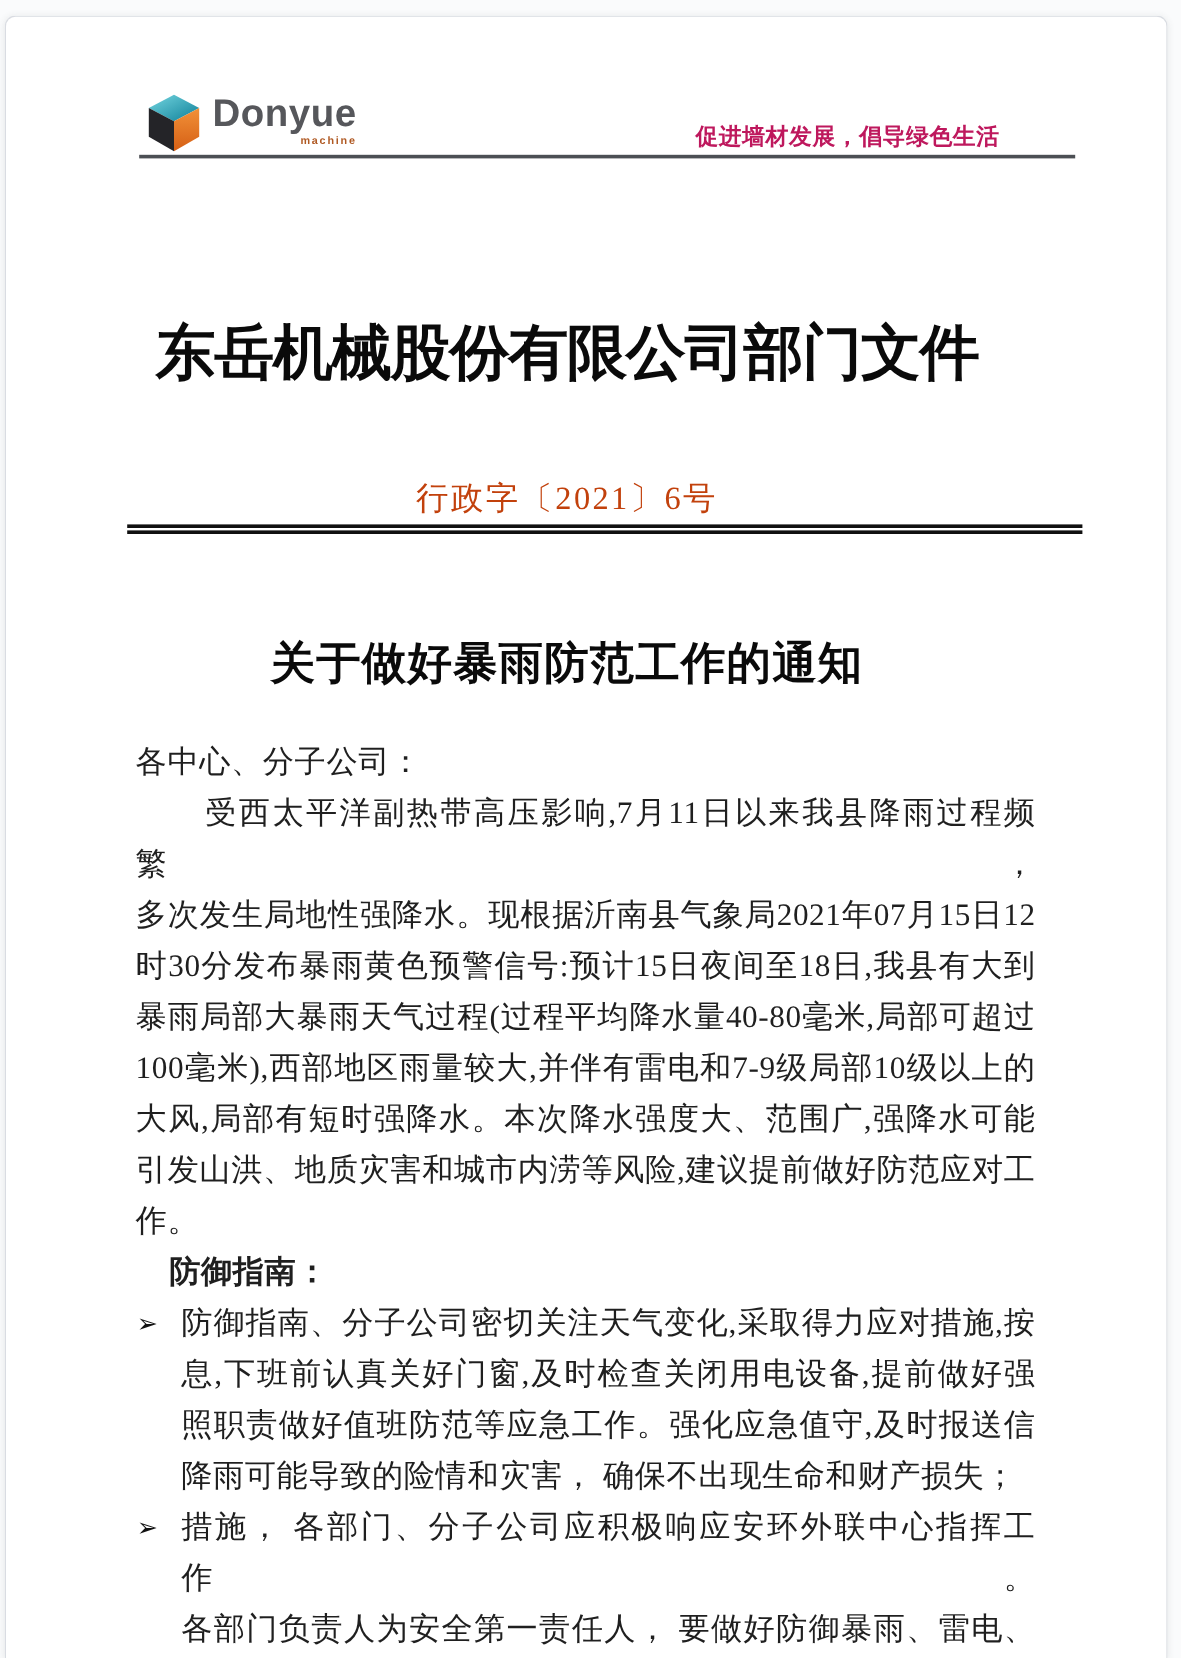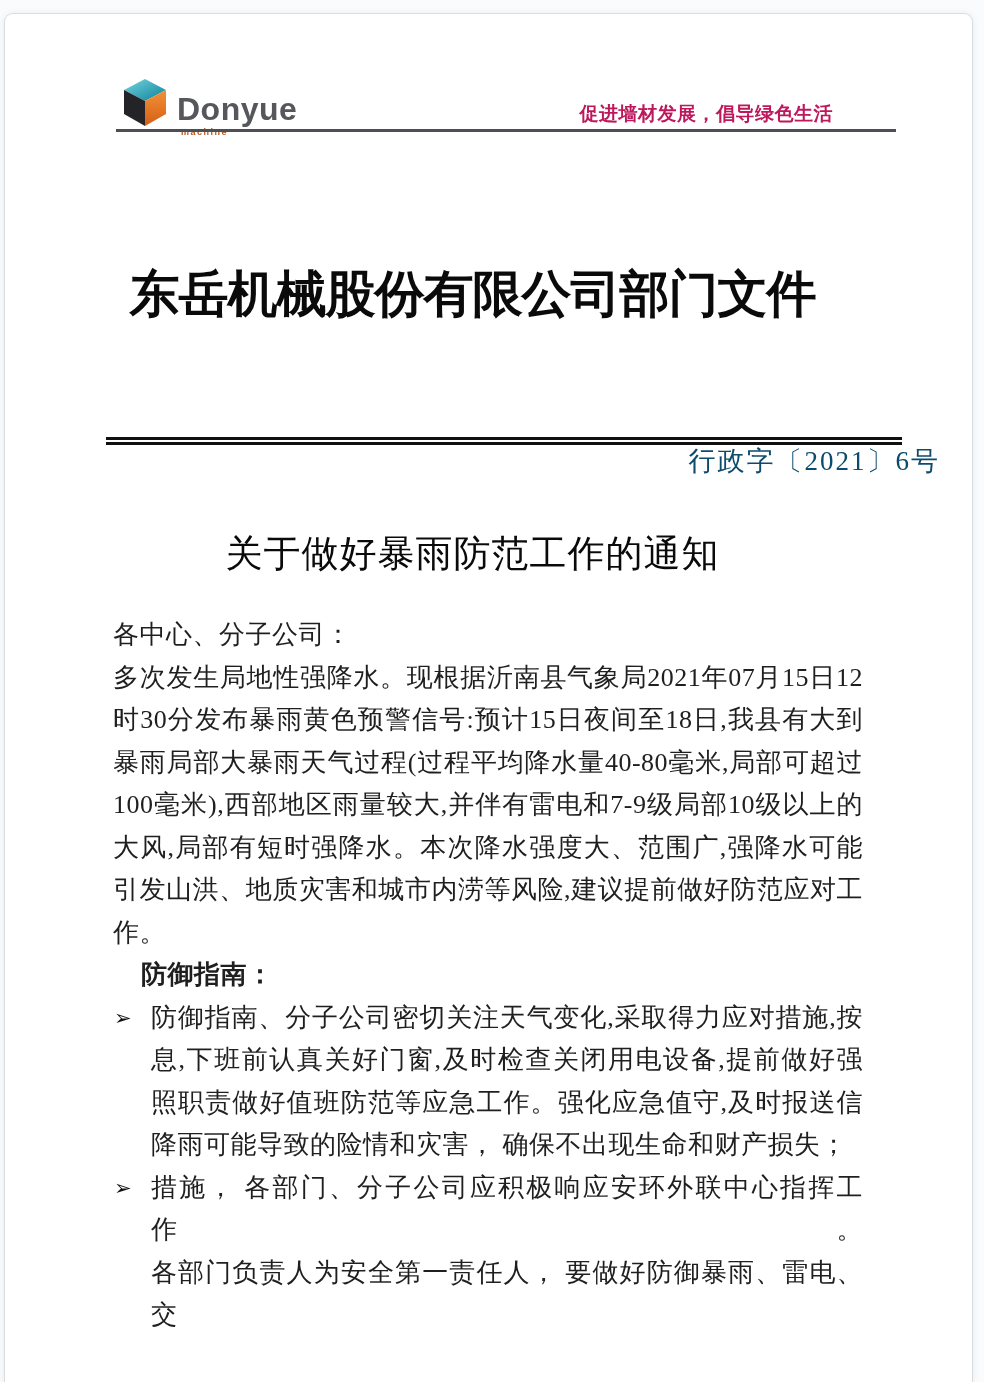--- a/index.html
+++ b/index.html
@@ -12,44 +12,44 @@
     position:absolute;left:4px;top:13px;width:969px;height:1369px;
     background:#ffffff;
     border:1px solid #d9dce2;border-bottom:none;
     border-radius:9px 9px 0 0;
     box-shadow:0 1px 6px rgba(60,64,67,.10);
     box-sizing:border-box;
   }
   
   .logo{position:absolute;left:117px;top:64px;display:flex;align-items:flex-start;}
   .logo-text{margin-left:9px;font-family:"Liberation Sans", sans-serif;}
-  .brand{font-size:32px;font-weight:bold;color:#56575b;line-height:1;margin-top:15px;letter-spacing:.5px;}
-  .brand-sub{font-size:9px;font-weight:bold;color:#b05a24;letter-spacing:1.5px;margin-top:2px;margin-left:4px;}
+  .brand{font-size:32px;font-weight:bold;color:#56575b;line-height:1;letter-spacing:.5px;}
+  .brand-sub{font-size:9px;font-weight:bold;color:#b05a24;letter-spacing:1.5px;margin-top:2px;margin-left:4px;text-align:right;}
   .tagline{
     position:absolute;top:87px;right:139px;
     font-family:"Liberation Sans", sans-serif;
     font-size:19px;font-weight:bold;color:#be185d;letter-spacing:.5px;
   }
   .header-rule{position:absolute;top:115px;left:111px;width:780px;height:3px;background:#4c4f54;}
   
   .doc-title{
     position:absolute;top:250px;left:0;width:935px;text-align:center;
     font-size:50px;font-weight:bold;color:#0a0a0a;letter-spacing:-1px;line-height:1.2;
   }
   .doc-number{
-    position:absolute;top:383px;left:0;width:935px;text-align:right;
-    font-size:27px;color:#0c4a6e;letter-spacing:2px;margin-top:46px;
+    position:absolute;top:383px;left:0;width:935px;text-align:center;
+    font-size:27px;color:#c2410c;letter-spacing:2px;
   }
   .thick-rule{
     position:absolute;top:423px;left:101px;width:796px;height:8px;
     border-top:3px solid #101010;border-bottom:3px solid #101010;box-sizing:border-box;
   }
   .notice-title{
     position:absolute;top:518px;left:0;width:935px;text-align:center;
-    font-size:37px;font-weight:normal;color:#0a0a0a;letter-spacing:1px;line-height:1.2;
+    font-size:37px;font-weight:bold;color:#0a0a0a;letter-spacing:1px;line-height:1.2;
   }
   
   .doc-body{position:absolute;left:108px;top:600px;width:750px;}
   .line{
     font-size:26px;line-height:42.5px;color:#1f1f1f;
     letter-spacing:.5px;
   }
   .line.justify{text-align:justify;text-align-last:justify;}
   .line.indent{text-indent:58px;}
   .line.heading{font-weight:bold;padding-left:28px;}
@@ -92,20 +92,21 @@
   <div class="tagline">促进墙材发展，倡导绿色生活</div>
   <div class="header-rule"></div>
 
   <div class="doc-title">东岳机械股份有限公司部门文件</div>
   <div class="doc-number">行政字〔2021〕6号</div>
   <div class="thick-rule"></div>
   <div class="notice-title">关于做好暴雨防范工作的通知</div>
 
   <div class="doc-body">
     <div class="line">各中心、分子公司：</div>
+    <div class="line justify indent">受西太平洋副热带高压影响,7月11日以来我县降雨过程频繁，</div>
     <div class="line justify">多次发生局地性强降水。现根据沂南县气象局2021年07月15日12</div>
     <div class="line justify">时30分发布暴雨黄色预警信号:预计15日夜间至18日,我县有大到</div>
     <div class="line justify">暴雨局部大暴雨天气过程(过程平均降水量40-80毫米,局部可超过</div>
     <div class="line justify">100毫米),西部地区雨量较大,并伴有雷电和7-9级局部10级以上的</div>
     <div class="line justify">大风,局部有短时强降水。本次降水强度大、范围广,强降水可能</div>
     <div class="line justify">引发山洪、地质灾害和城市内涝等风险,建议提前做好防范应对工</div>
     <div class="line">作。</div>
     <div class="line heading">防御指南：</div>
 
     <div class="line bullet justify">

